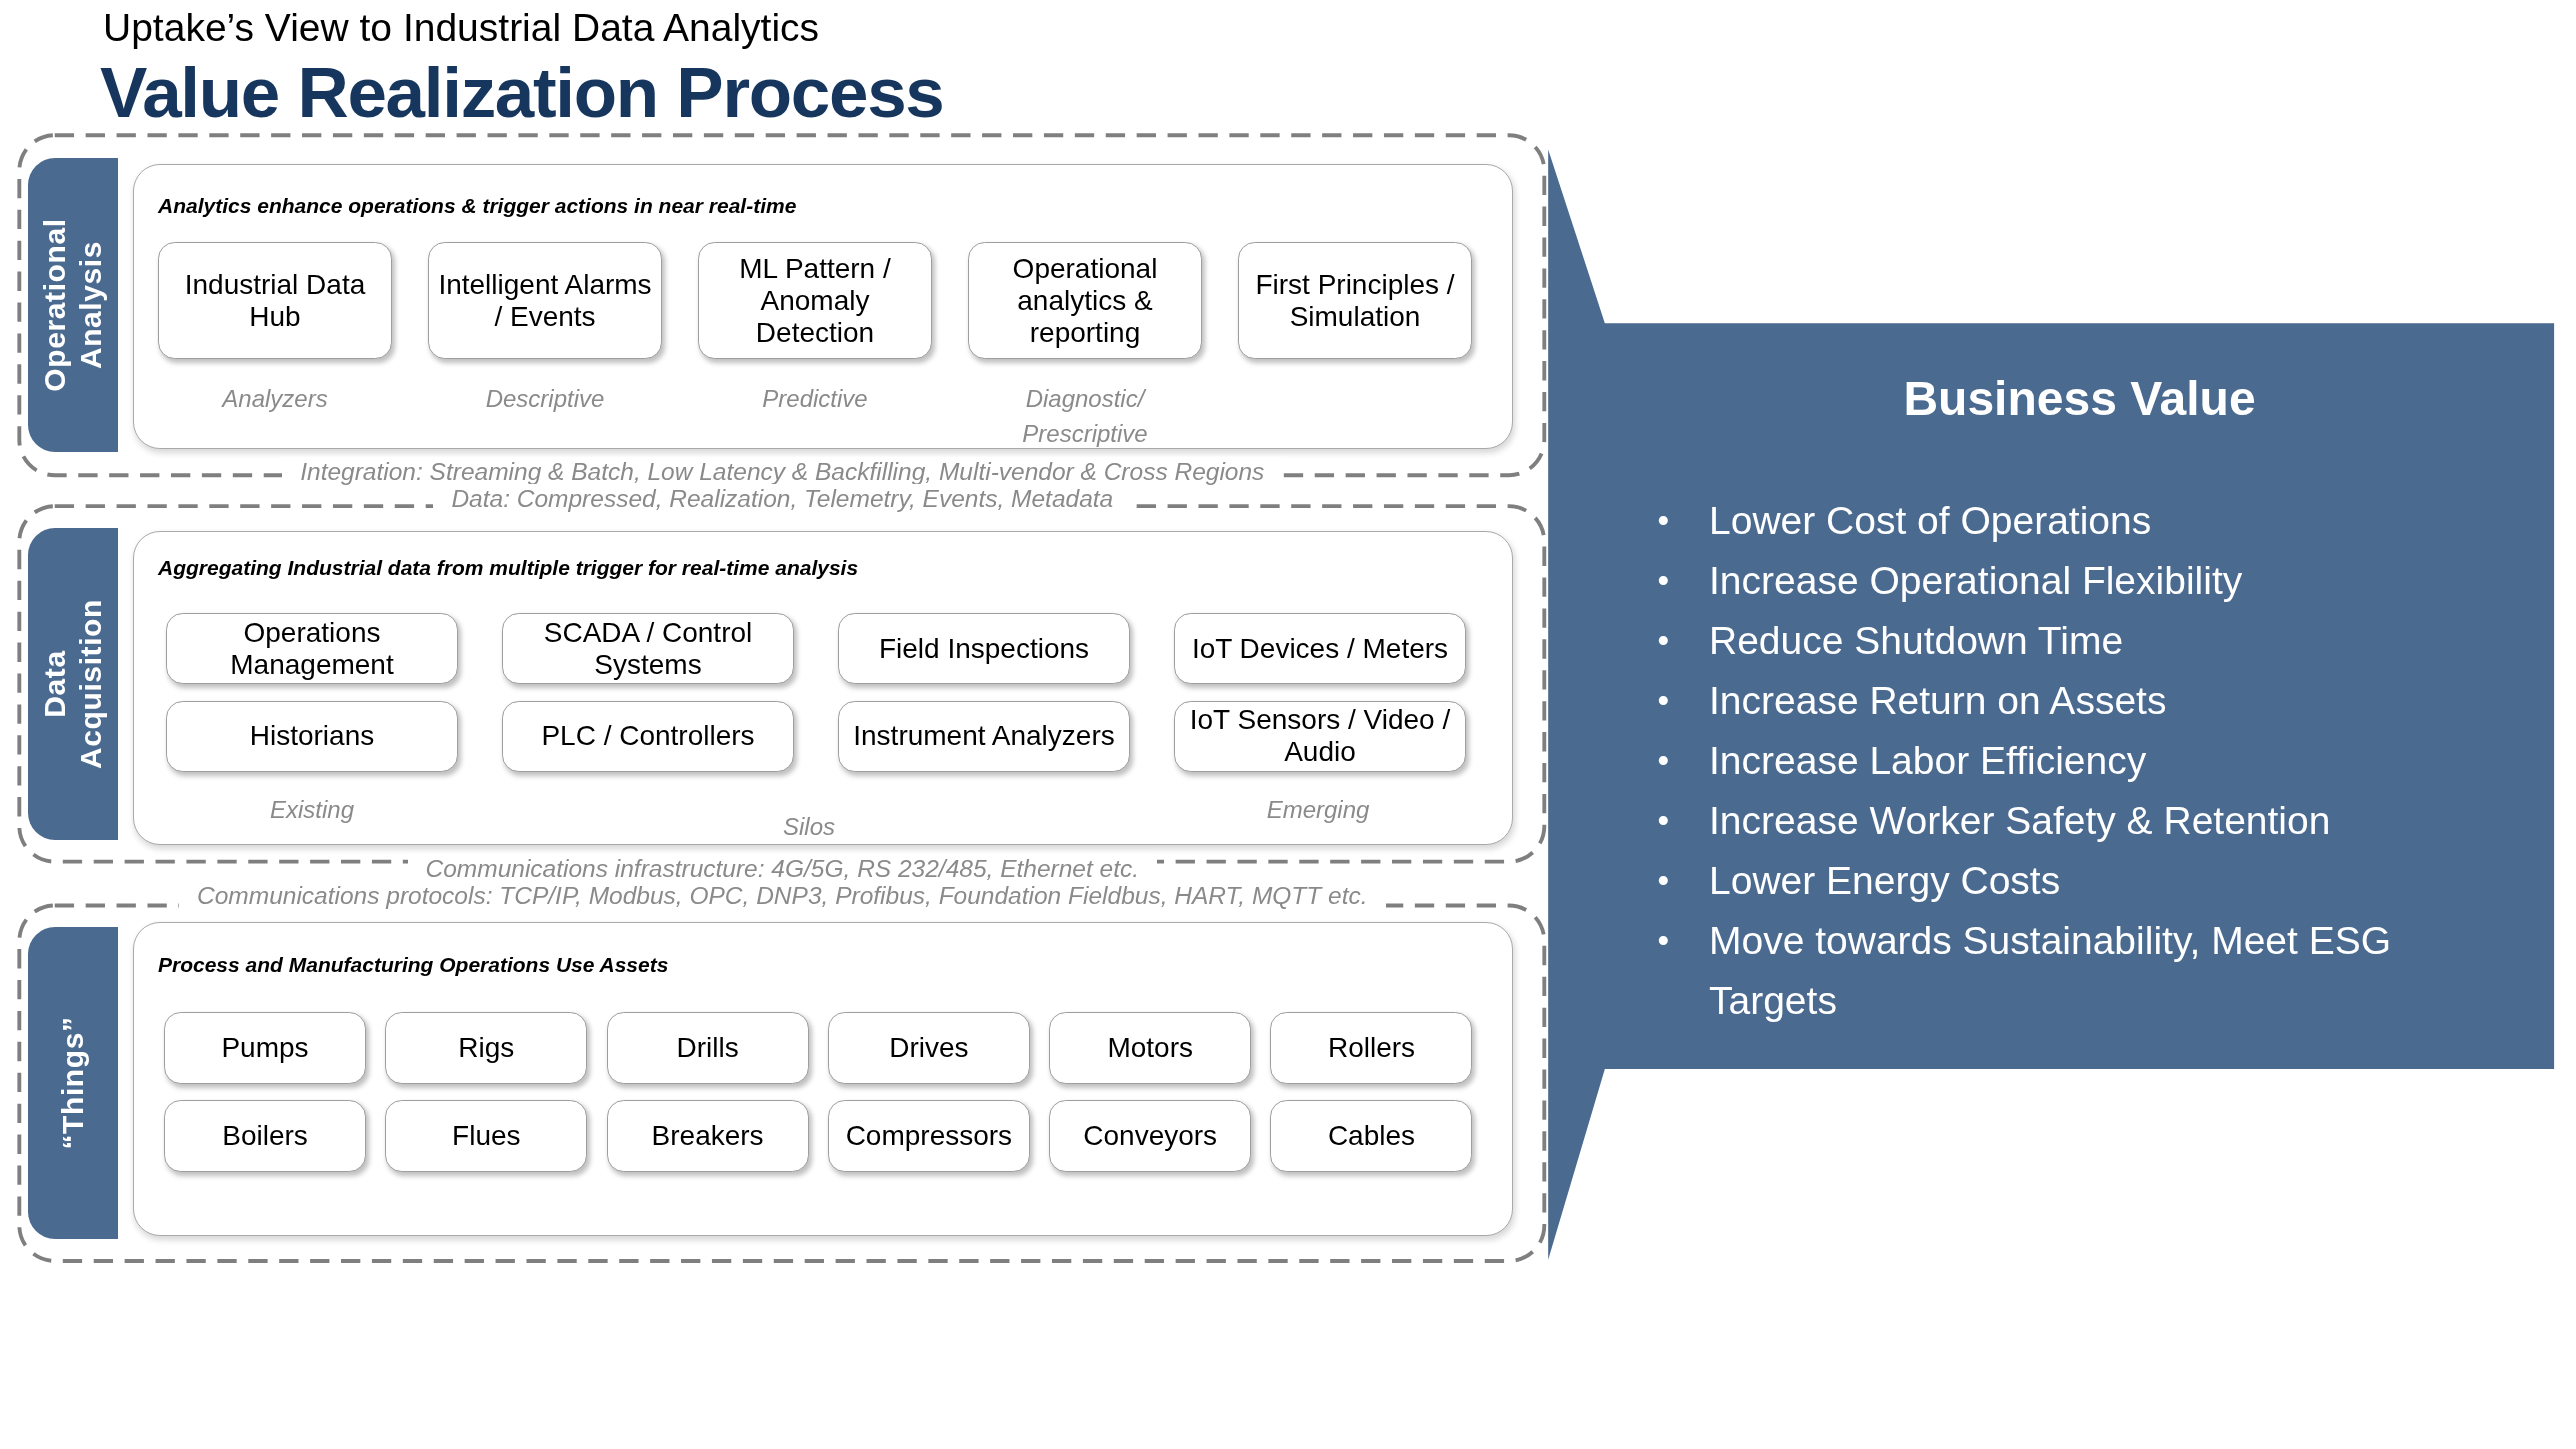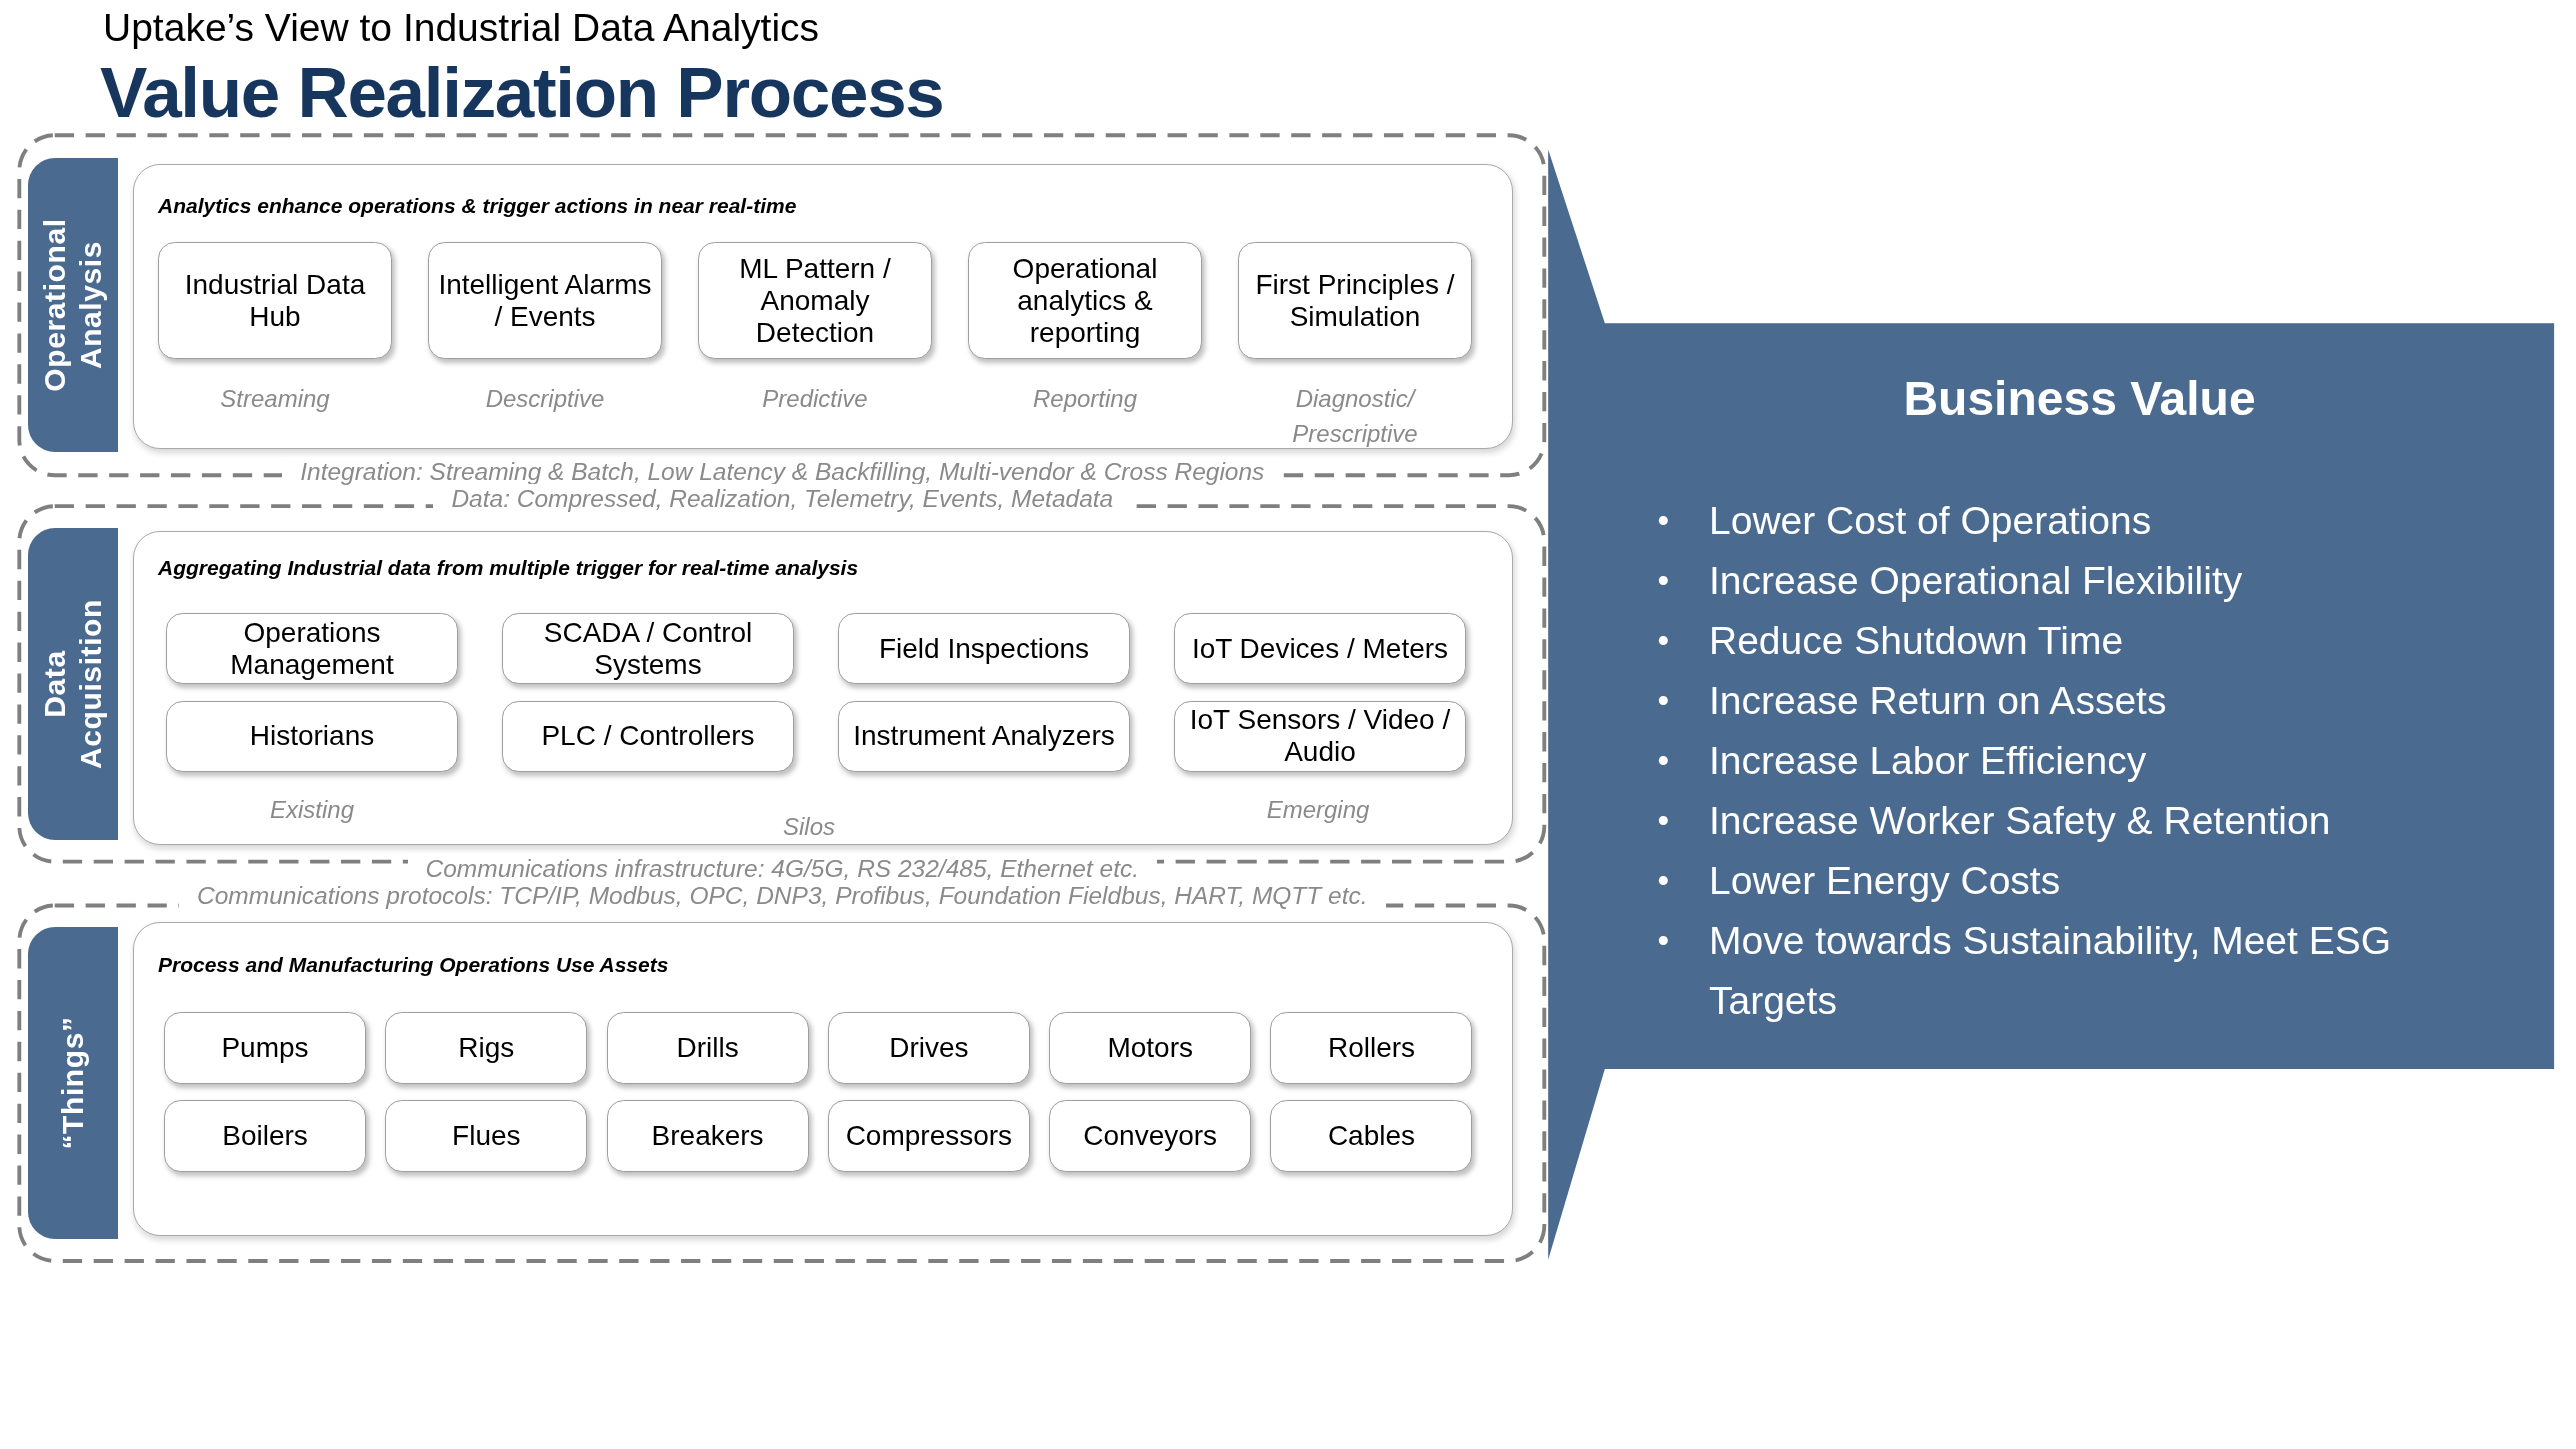--- a/index.html
+++ b/index.html
@@ -99,24 +99,23 @@
   <div class="panel panel1"></div>
   <div class="sec-heading sh1">Analytics enhance operations &amp; trigger actions in near real-time</div>
   <div class="row-boxes1">
     <div class="sbox">Industrial Data Hub</div>
     <div class="sbox">Intelligent Alarms / Events</div>
     <div class="sbox">ML Pattern / Anomaly Detection</div>
     <div class="sbox">Operational analytics &amp; reporting</div>
     <div class="sbox">First Principles / Simulation</div>
   </div>
   <div class="row-caps1">
-    <div class="cap">Streaming</div>
+    <div class="cap">Analyzers</div>
     <div class="cap">Descriptive</div>
     <div class="cap">Predictive</div>
-    <div class="cap">Reporting</div>
     <div class="cap">Diagnostic/
 Prescriptive</div>
   </div>
 
   <div class="conn-line cl1"><span>Integration: Streaming &amp; Batch, Low Latency &amp; Backfilling, Multi-vendor &amp; Cross Regions</span></div>
   <div class="conn-line cl2"><span>Data: Compressed, Realization, Telemetry, Events, Metadata</span></div>
 
   <div class="tab tab2">
     <span class="tab-label">Data Acquisition</span>
   </div>

